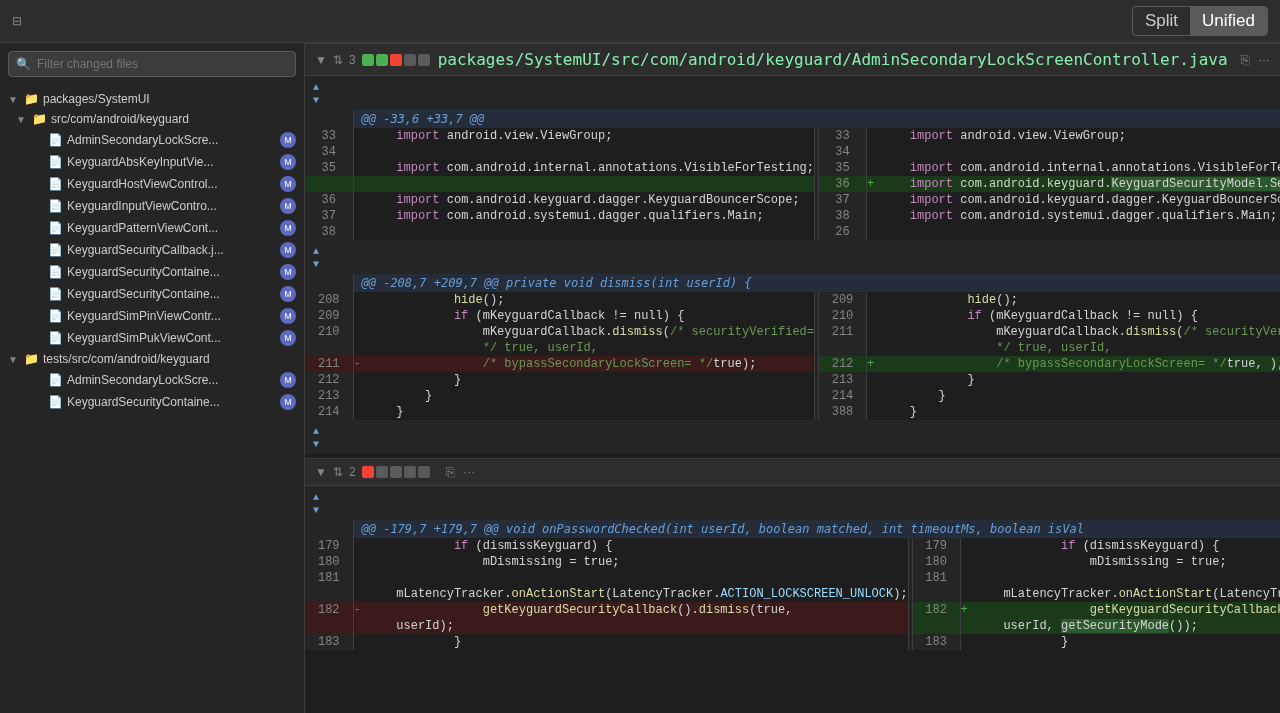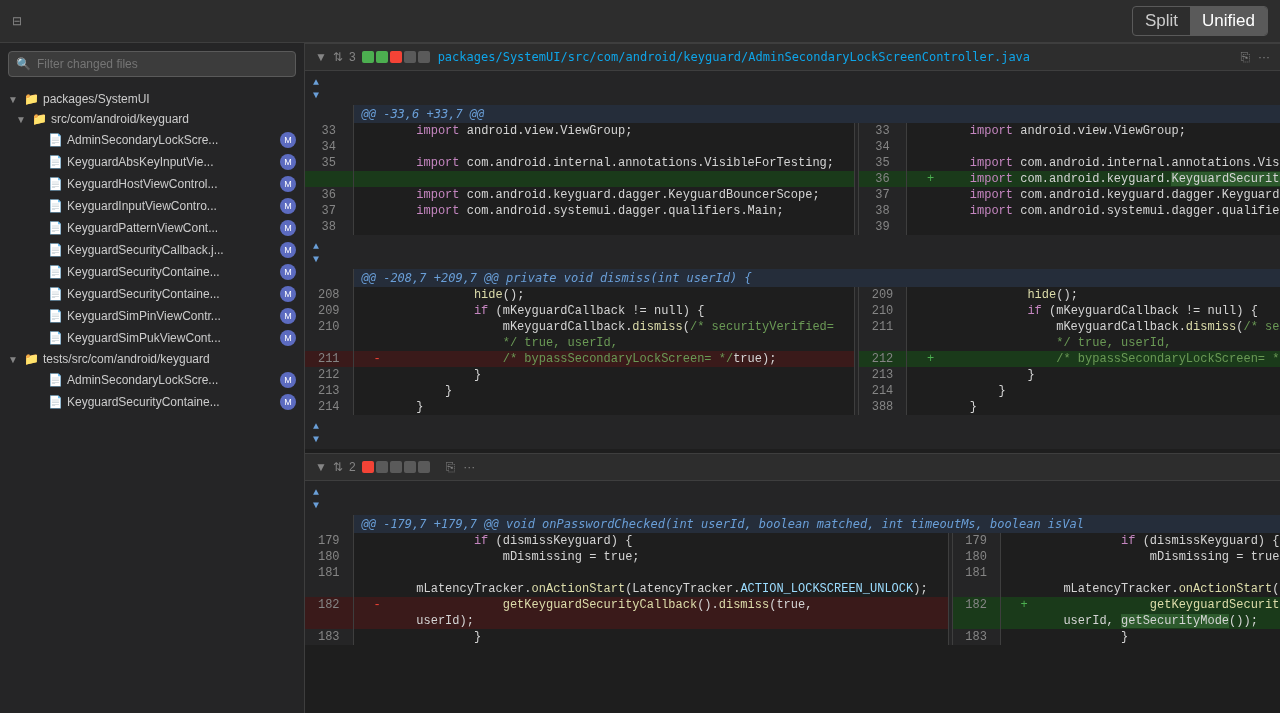--- a/index.html
+++ b/index.html
@@ -38,29 +38,29 @@
     
     
     .file-diff { margin-bottom: 4px; }
     .file-header { display: flex; align-items: center; padding: 6px 10px; background: #2d2d2d; border-top: 1px solid #3e3e3e; border-bottom: 1px solid #3e3e3e; position: sticky; top: 0; z-index: 10; }
     .file-header-chevron { color: #858585; margin-right: 6px; cursor: pointer; }
     .diff-count { margin-right: 6px; font-size: 12px; color: #858585; }
     .change-bars { display: flex; gap: 2px; margin-right: 8px; }
     .bar-green { width: 12px; height: 12px; background: #4caf50; border-radius: 2px; }
     .bar-red { width: 12px; height: 12px; background: #f44336; border-radius: 2px; }
     .bar-gray { width: 12px; height: 12px; background: #5a5a5a; border-radius: 2px; }
-    .file-path { flex: 1; font-size: 12px; color: #0ea5e9; font-family: monospace; }
+    .file-path { flex: 1; font-size: 16px; color: #86efac; font-family: monospace; }
     
     
     .diff-table { width: 100%; border-collapse: collapse; font-family: 'Courier New', Courier, monospace; font-size: 12px; }
     .diff-hunk-header { background: #252d3a; color: #6a9fd8; padding: 4px 8px; font-style: italic; }
     .diff-hunk-header td { padding: 4px 8px; }
     
     .line-num { width: 48px; min-width: 48px; text-align: center; padding: 1px 8px; color: #858585; background: #252526; border-right: 1px solid #3e3e3e; user-select: none; vertical-align: top; }
-    .line-content { padding: 1px 20px; white-space: pre; color: #d4d4d4; vertical-align: top; width: 50%; }
+    .line-content { padding: 1px 0; white-space: pre; color: #d4d4d4; vertical-align: top; width: 50%; }
     .line-neutral { background: transparent; }
     
     .sign { width: 14px; display: inline-block; }
     .sign-add { color: #4caf50; }
     .sign-del { color: #f44336; }
     
     td.divider { background: #252526; width: 4px; min-width: 4px; border-left: 1px solid #3e3e3e; border-right: 1px solid #3e3e3e; padding: 0; }
   </style>
 </head>
 <body>
@@ -255,21 +255,21 @@
             <td class="line-content"><span class="sign"> </span>    <span style="color:#c586c0;">import</span> com.android.systemui.dagger.qualifiers.Main;</td>
             <td class="divider"></td>
             <td class="line-num">38</td>
             <td class="line-content"><span class="sign"> </span>    <span style="color:#c586c0;">import</span> com.android.systemui.dagger.qualifiers.Main;</td>
           </tr>
 
           <tr class="line-neutral">
             <td class="line-num">38</td>
             <td class="line-content"></td>
             <td class="divider"></td>
-            <td class="line-num">39</td>
+            <td class="line-num">26</td>
             <td class="line-content"></td>
           </tr>
 
           <tr>
             <td colspan="5" style="background:#252526; padding:4px 8px; text-align:left; cursor:pointer;">
               <span style="display:inline-flex; flex-direction:column; gap:2px; cursor:pointer; color:#6a9fd8;">
                 <span style="font-size:10px;">▲</span>
                 <span style="font-size:10px;">▼</span>
               </span>
             </td>

